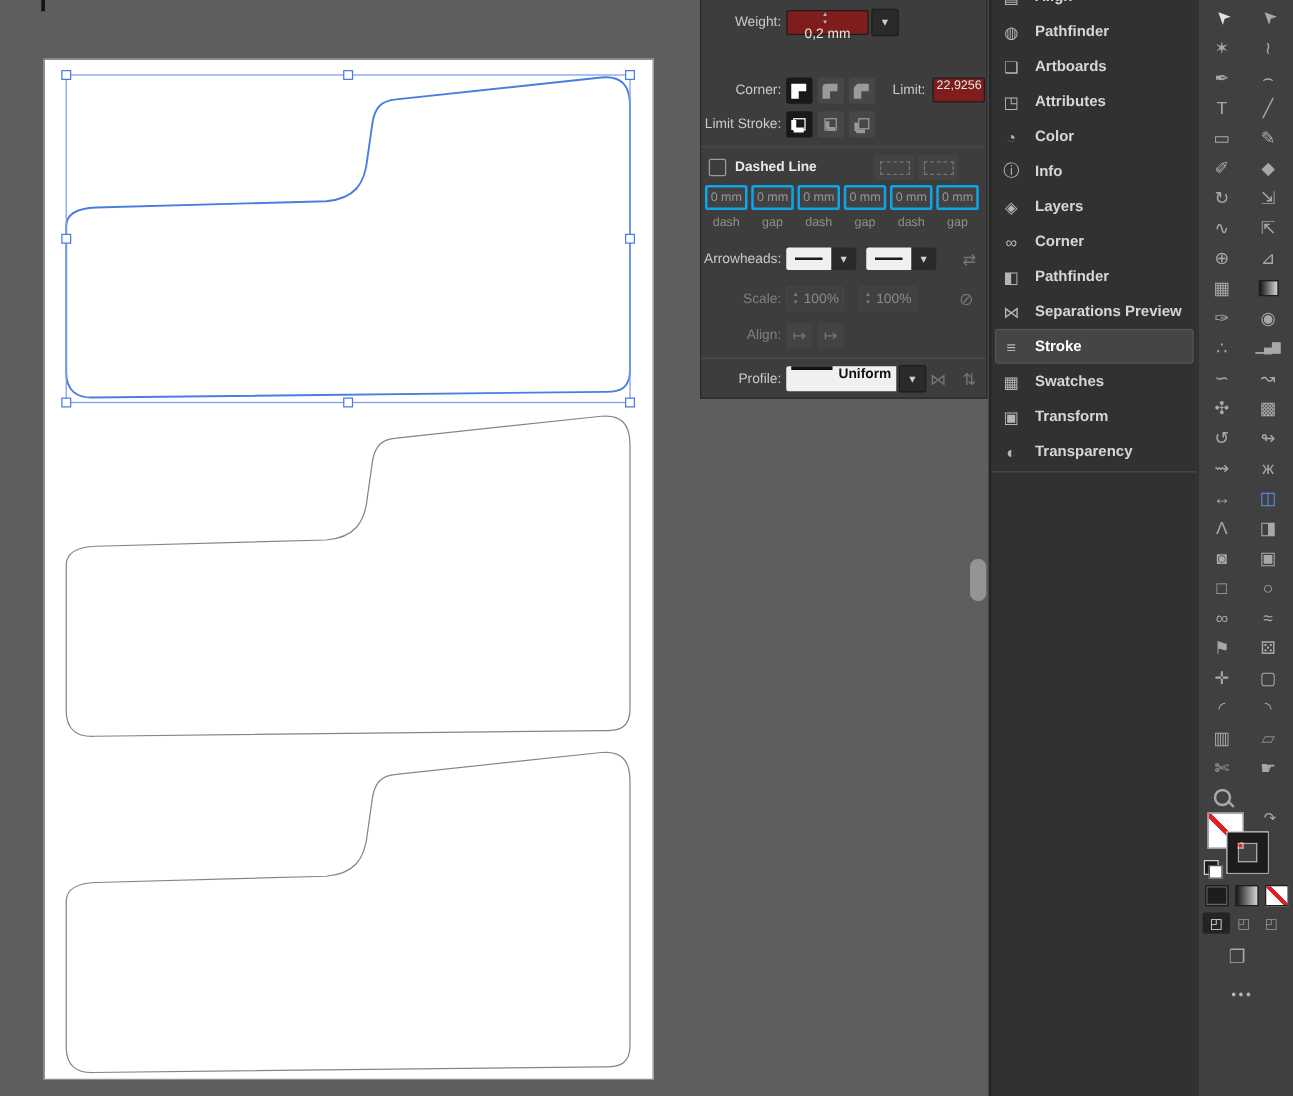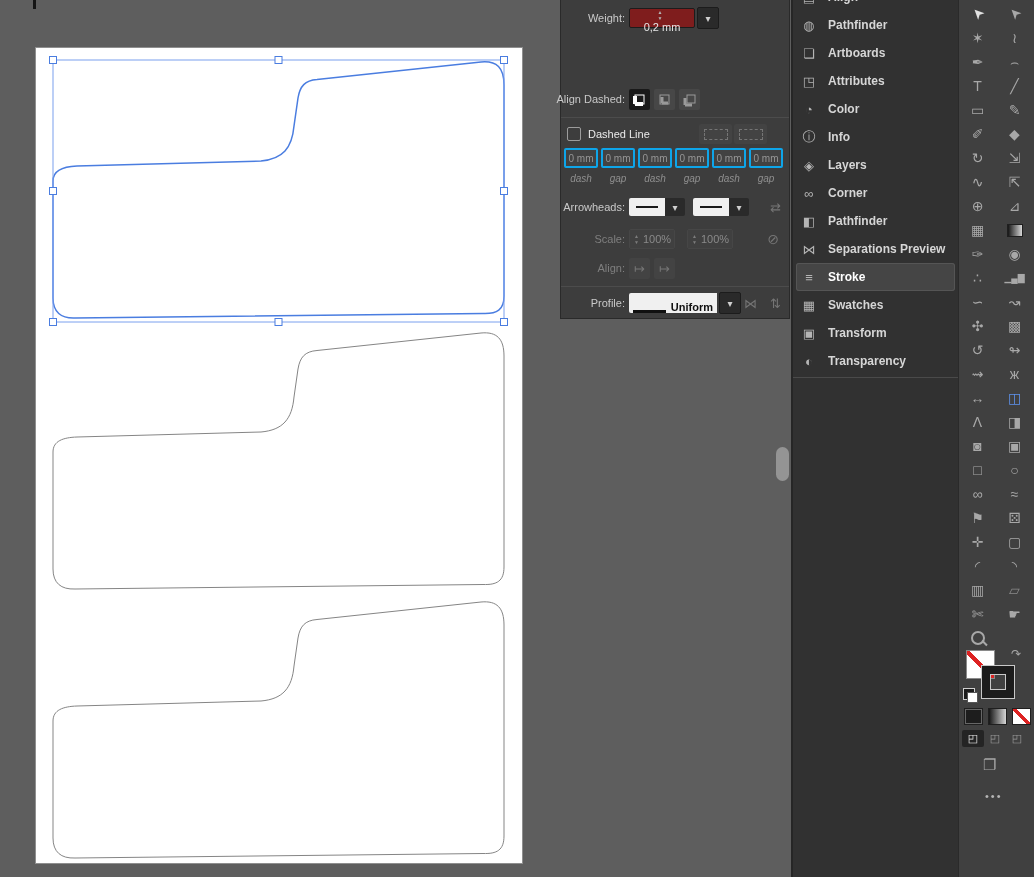--- a/index.html
+++ b/index.html
@@ -32,43 +32,43 @@
   .chev-btn{width:20px;height:20px;background:#2a2a2a;border:1px solid #1c1c1c;border-radius:2px;
             color:#cfcfcf;display:flex;align-items:center;justify-content:center;font-size:10px;}
   .ibtn{width:21px;height:21px;background:#474747;border-radius:2px;margin-right:2px;
         display:flex;align-items:center;justify-content:center;}
   .ibtn.sel{background:#191919;}
   .ibtn svg{display:block;}
   .suffix{color:#9a9a9a;font-size:10px;margin-left:3px;}
 
   .checkbox{width:12px;height:12px;border:1px solid #9c9c9c;border-radius:2px;background:#3d3d3d;
             margin:0 7px 0 6px;}
-  .cb-label{color:#eaeaea;font-weight:normal;}
+  .cb-label{color:#eaeaea;font-weight:bold;}
   .dash-btn{width:33px;height:20px;background:#434343;border-radius:2px;margin-left:2px;
             display:flex;align-items:center;justify-content:center;}
   .dash-btn span{width:22px;height:9px;border:1px dashed #757575;}
   .dash-field{position:absolute;width:34px;height:20px;background:#424242;border:2px solid #0ea5e9;
               border-radius:2px;color:#969696;font-size:10px;display:flex;align-items:center;
               justify-content:center;box-sizing:border-box;}
-  .dash-lab{position:absolute;width:34px;text-align:center;color:#8f8f8f;font-size:10px;font-style:italic;}
+  .dash-lab{position:absolute;width:34px;text-align:center;color:#8f8f8f;font-size:10px;}
 
   .arrow-combo{display:flex;align-items:center;margin-right:6px;}
   .arrow-prev{width:36px;height:18px;background:#f0f0f0;border-radius:2px 0 0 2px;position:relative;}
   .arrow-prev::after{content:"";position:absolute;left:7px;top:8px;width:22px;height:2px;background:#1a1a1a;}
   .arrow-chev{width:20px;height:18px;background:#2a2a2a;border-radius:0 2px 2px 0;color:#cfcfcf;
               display:flex;align-items:center;justify-content:center;font-size:10px;}
   .dis-ico{color:#757575;font-size:13px;}
   .abs-right{position:absolute;}
 
   .scale-box{width:46px;height:20px;background:#404040;border:1px solid #464646;border-radius:2px;
              display:flex;align-items:center;color:#8a8a8a;padding:0 4px;box-sizing:border-box;margin-right:10px;}
   .scale-box .stepper{color:#7c7c7c;}
 
   .profile-prev{width:88px;height:20px;background:#f0f0f0;border-radius:2px 0 0 2px;display:flex;
-                align-items:flex-end;padding:0 4px;box-sizing:border-box;}
+                align-items:flex-start;padding:0 4px;box-sizing:border-box;}
   .profile-prev .pline{width:36px;height:3px;background:#111;margin-right:5px;}
   .profile-prev .pname{color:#111;font-size:11px;font-weight:bold;}
 
   
   #panel-dock{position:absolute;left:791px;top:0;width:167px;height:877px;background:#313131;
               border-left:2px solid #262626;box-sizing:border-box;overflow:hidden;}
   .pl-item{height:28px;display:flex;align-items:center;margin:0 3px;border-radius:3px;}
   .pl-item.partial{margin-top:-17px;}
   .pl-item.sel{background:#454545;box-shadow:0 0 0 1px #555 inset;}
   .pl-icon{width:26px;text-align:center;font-size:13px;color:#b5b5b5;}
@@ -156,23 +156,48 @@
               <span>▲</span>
               <span>▼</span>
             </span>
           <span>0,2 mm</span>
         </div>
         <div class="chev-btn">▾</div>
       </div>
     </div>
 
 
+    <div class="sp-row" style="top:61px">
+      <span class="sp-label">Corner:</span>
+      <div class="sp-content">
+        <div class="ibtn sel">
+          <svg width="15" height="15">
+              <path d="M4 14 V5 H13" fill="none" stroke="#fff" stroke-width="6" stroke-linejoin="miter"></path>
+            </svg>
+        </div>
+        <div class="ibtn">
+          <svg width="15" height="15">
+              <path d="M4 14 V5 H13" fill="none" stroke="#9a9a9a" stroke-width="6" stroke-linejoin="round"></path>
+            </svg>
+        </div>
+        <div class="ibtn">
+          <svg width="15" height="15">
+              <path d="M4 14 V5 H13" fill="none" stroke="#9a9a9a" stroke-width="6" stroke-linejoin="bevel"></path>
+            </svg>
+        </div>
+        <span style="margin-left:10px">Limit:</span>
+        <div class="num-input" style="width:42px;margin-left:4px;font-size:10px">
+          <span>22,9256</span>
+        </div>
+        <span class="suffix">x</span>
+      </div>
+    </div>
 
     <div class="sp-row" style="top:88px">
-      <span class="sp-label">Align Dashed:</span>
+      <span class="sp-label">Limit Stroke:</span>
       <div class="sp-content">
         <div class="ibtn sel">
           <svg width="15" height="15">
               <rect x="3" y="3" width="9" height="9" fill="none" stroke="#fff" stroke-width="1"></rect>
               <path d="M3 12 V4 M3 12 H11" stroke="#fff" stroke-width="4" fill="none"></path>
             </svg>
         </div>
         <div class="ibtn">
           <svg width="15" height="15">
               <rect x="3" y="3" width="9" height="9" fill="none" stroke="#9a9a9a" stroke-width="1"></rect>

